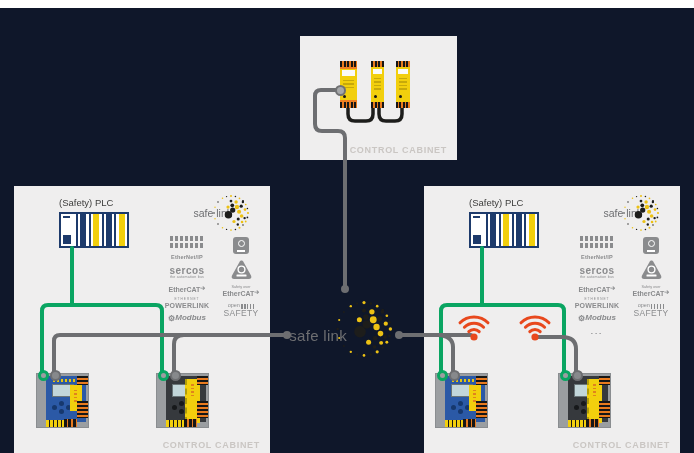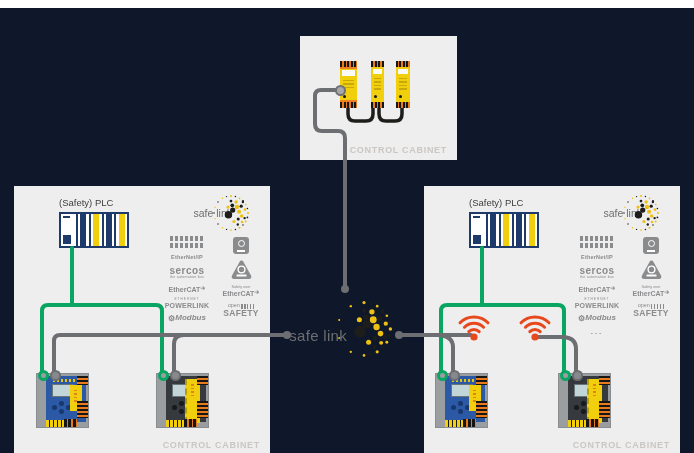--- a/index.html
+++ b/index.html
@@ -61,21 +61,21 @@
   .lg-ec .ar{font-size:6px;vertical-align:2px;}
   .lg-soe{display:flex;flex-direction:column;align-items:center;}
   .lg-soe .sm{font-size:3.8px;}
   .lg-pl .sm{display:block;font-size:3.2px;letter-spacing:1px;}
   .lg-pl .big{display:block;font-size:7px;font-weight:bold;letter-spacing:0.2px;}
   .lg-os{display:flex;flex-direction:column;align-items:center;}
   .lg-os .row{display:flex;align-items:center;gap:1.5px;}
   .lg-os .op{font-size:5.5px;}
   .lg-os .bars{width:13px;height:5px;
      background:repeating-linear-gradient(90deg,#8a8b8d 0 1.5px,transparent 1.5px 3px);}
-  .lg-os .big{font-size:8.5px;font-weight:bold;letter-spacing:0.3px;}
+  .lg-os .big{font-size:8.5px;font-weight:normal;letter-spacing:0.3px;}
   .lg-mb{font-size:8px;font-weight:bold;font-style:italic;white-space:nowrap;}
   .lg-mb .gear{font-style:normal;font-size:8px;vertical-align:-0.5px;}
   .lg-more{font-size:8px;font-weight:bold;letter-spacing:2px;color:#8a8b8d;}
 
   
   .device{position:absolute;width:53px;height:55px;background:#9b9ea1;border:1px solid #8a8d90;
           box-sizing:border-box;z-index:3;}
   .dev-body{position:absolute;left:9px;top:2px;right:2px;bottom:5px;}
   .device.blue .dev-body{background:#2b59a6;}
   .device.dark .dev-body{background:#36393d;}

